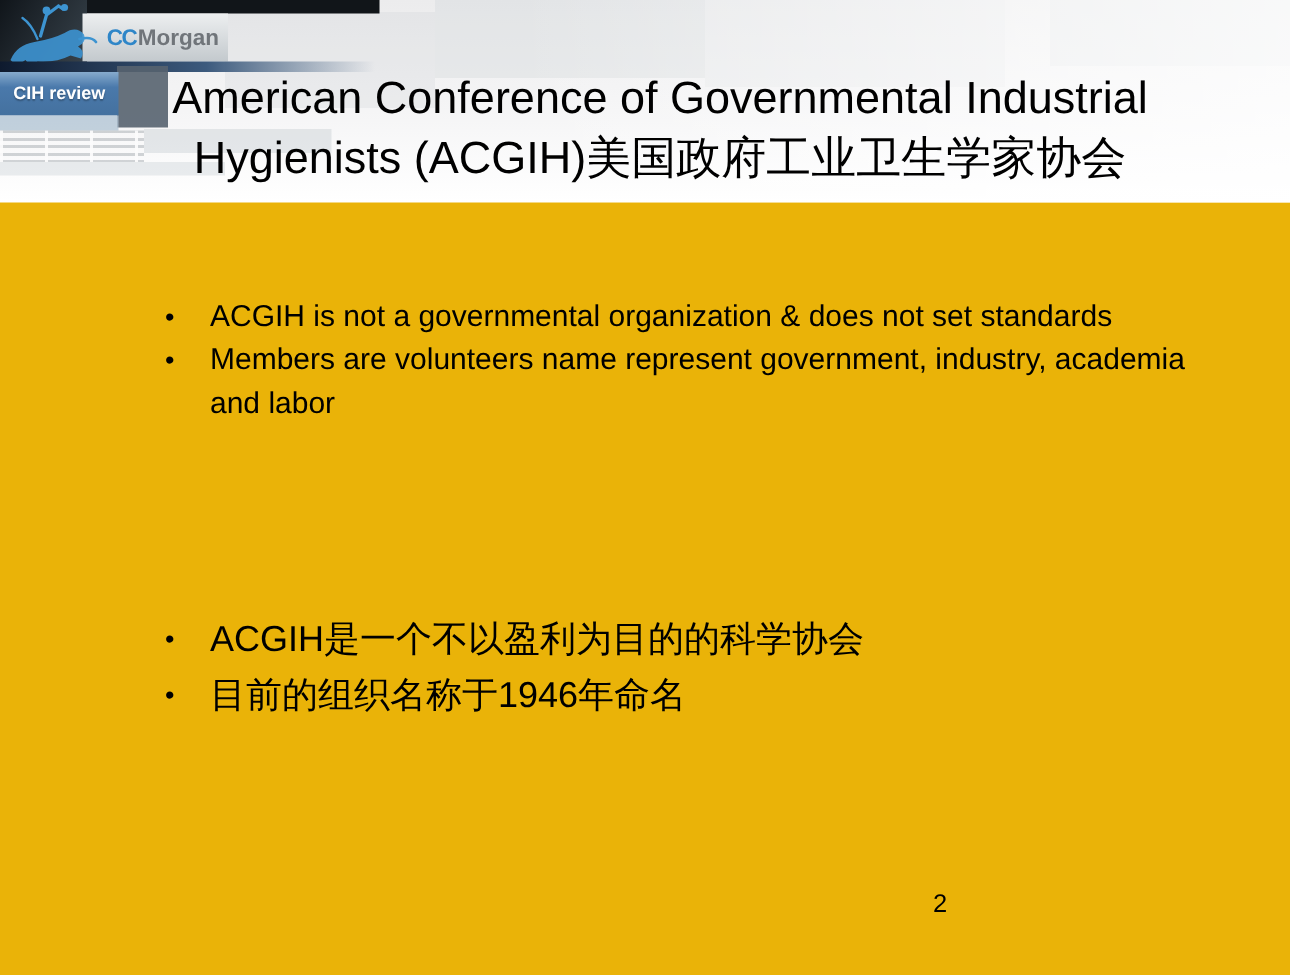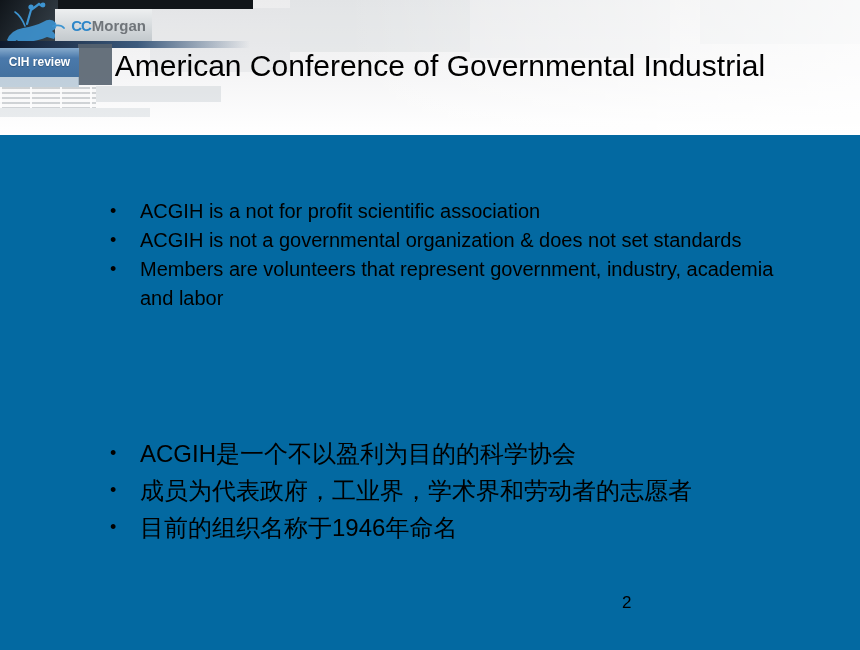--- a/index.html
+++ b/index.html
@@ -1,18 +1,18 @@
 <!DOCTYPE html>
 <html><head>
 <meta charset="utf-8">
 <style>
   html,body{margin:0;padding:0;background:#fff;}
   .slide{
     position:relative;width:860px;height:650px;overflow:hidden;
-    background:#0369a1;font-family:"Liberation Sans",sans-serif;color:#000;
+    background:#eab308;font-family:"Liberation Sans",sans-serif;color:#000;
   }
   
   .header{position:absolute;left:0;top:0;width:860px;height:135px;
     background:linear-gradient(180deg,#ececed 0%,#f5f5f6 55%,#ffffff 100%);}
   .header::after{content:"";position:absolute;inset:0;
     background:linear-gradient(90deg,rgba(255,255,255,0) 40%,rgba(255,255,255,.55) 80%,rgba(255,255,255,.75) 100%);}
   .ph{position:absolute;}
   .ph-b1{left:150px;top:8px;width:140px;height:64px;background:rgba(203,208,211,.25);}
   .ph-b2{left:290px;top:0;width:180px;height:52px;background:rgba(216,220,222,.45);}
   .ph-b3{left:470px;top:0;width:200px;height:58px;background:rgba(229,231,233,.55);}
@@ -41,21 +41,21 @@
   
   .title{position:absolute;left:20px;right:0;top:46px;text-align:center;
     font-size:30px;line-height:40px;color:#000;}
   
   ul.bullets{position:absolute;left:110px;width:700px;margin:0;padding:0;list-style:none;}
   ul.bullets li{position:relative;padding-left:30px;}
   ul.bullets li::before{content:"\2022";position:absolute;left:0;top:0;}
   ul.en{top:197px;}
   ul.en li{font-size:20px;line-height:29px;}
   ul.en li::before{font-size:18px;}
-  ul.zh{top:435px;}
+  ul.zh{top:408px;}
   ul.zh li{font-size:24px;line-height:37px;font-family:"Liberation Sans","DejaVu Sans",sans-serif;}
   ul.zh li::before{font-size:18px;}
   ul.bullets sup{font-size:58%;vertical-align:super;line-height:0;}
   
   .page-number{position:absolute;left:622px;top:593px;font-size:17px;color:#000;}
 </style>
 </head>
 <body>
 
 <div class="slide">
@@ -83,28 +83,27 @@
     <div class="ph ph-slate"></div>
     <div class="badge">CIH review</div>
     <div class="ph ph-underbadge"></div>
     <div class="ph ph-slats"></div>
     <div class="ph ph-step1"></div>
     <div class="ph ph-step2"></div>
   </div>
 
   <div class="title">
     <div>American Conference of Governmental Industrial</div>
+    <div>Hygienists (ACGIH)美国政府工业卫生学家协会</div>
   </div>
 
   <ul class="bullets en" id="bullets-en">
-      <li>ACGIH is a not for profit scientific association</li>
       <li>ACGIH is not a governmental organization &amp; does not set standards</li>
-      <li>Members are volunteers that represent government, industry, academia and labor</li>
+      <li>Members are volunteers name represent government, industry, academia and labor</li>
     </ul>
   <ul class="bullets zh" id="bullets-zh">
       <li>ACGIH是一个不以盈利为目的的科学协会</li>
-      <li>成员为代表政府，工业界，学术界和劳动者的志愿者</li>
       <li>目前的组织名称于1946年命名</li>
     </ul>
 
   <div class="page-number">2</div>
 
 </div>
 
 </body></html>

